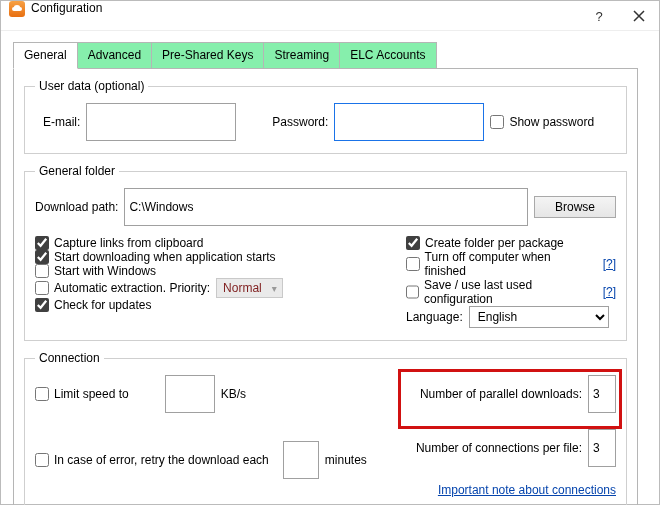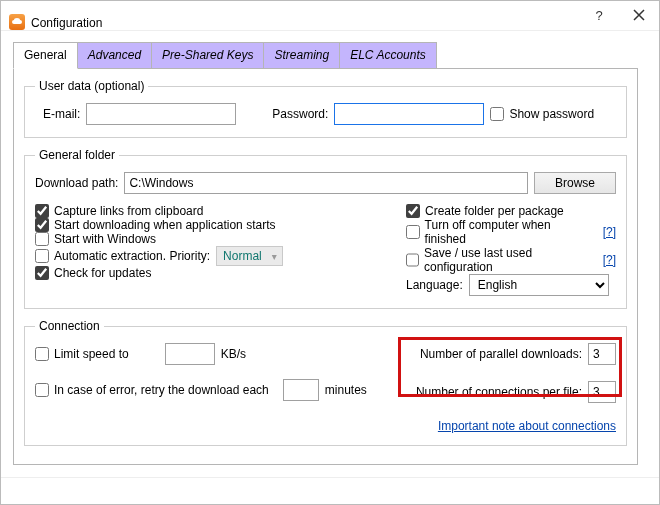--- a/index.html
+++ b/index.html
@@ -1,39 +1,39 @@
 <!DOCTYPE html>
 <html><head>
 <meta charset="utf-8">
 <style>
 * { box-sizing: border-box; font-family: "Segoe UI", Tahoma, sans-serif; font-size: 12px; }
 body { margin: 0; background: #fff; width: 660px; height: 505px; color: #000; }
 .window { width: 660px; height: 505px; border: 1px solid #bbb; background: #fff; display: flex; flex-direction: column; }
-.titlebar { height: 30px; display: flex; align-items: flex-end; padding: 0 0 0 8px; border-bottom: 1px solid #eee; }
+.titlebar { height: 30px; display: flex; align-items: flex-start; padding: 0 0 0 8px; border-bottom: 1px solid #eee; }
 .titlebar .icon { width: 16px; height: 16px; border-radius: 3px; background: linear-gradient(#f7a145,#e86f11); margin-right: 6px; display:flex;align-items:center;justify-content:center;}
 .titlebar .icon svg{width:10px;height:10px;}
 .titlebar .title { flex: 1; }
 .titlebar .ctrl { width: 40px; height: 30px; display: flex; align-items: center; justify-content: center; color: #333; }
 .titlebar .ctrl svg { width: 12px; height: 12px; stroke: #333; stroke-width: 1.5; fill: none; }
 .titlebar .help { font-size: 13px; }
 .body { padding: 10px 21px 12px 12px; flex: 1; display: flex; flex-direction: column; }
 .tabs { display: flex; position: relative; }
 .tab { padding: 5px 10px 6px 10px; border: 1px solid #b5b5b5; background: #fff; margin-right: -1px; position: relative; top: 1px; cursor: default;}
 .tab.active { border-bottom: 1px solid #fff; z-index: 2; background:#fff;}
-.tab:not(.active) { background: #c4b5fd; font-style: italic; }
+.tab:not(.active) { background: #86efac; }
 .tabpanel { border: 1px solid #b5b5b5; padding: 10px 10px 18px 10px; flex: 1; display: flex; flex-direction: column; gap: 10px; }
 fieldset { border: 1px solid #cfcfcf; margin: 0; padding: 10px 10px 12px 10px; }
 legend { padding: 0 4px; }
 .row { display: flex; align-items: center; gap: 6px; }
-input[type=text], input[type=password] { border: 1px solid #a0a0a0; height: 22px; padding: 0 4px; background: #fff; }
+input[type=text], input[type=password] { border: 1px solid #a0a0a0; height: 38px; padding: 0 4px; background: #fff; }
 .pwfield { border-color: #1a73e8 !important; }
 input[type=checkbox]{ width:14px; height:14px; accent-color:#404040; margin:0 5px 0 0;}
 .btn { background: linear-gradient(#f4f4f4,#e6e6e6); border: 1px solid #a9a9a9; padding: 3px 20px; min-width:72px; cursor:default;}
 select, .select-like { border: 1px solid #a0a0a0; height: 22px; background:#fff; }
-.select-disabled { border:1px solid #c9c9c9; background:#eaeaea; color:#0f766e; padding:0 20px 0 6px; height:20px; display:inline-flex; align-items:center; position:relative; min-width:56px;}
+.select-disabled { border:1px solid #c9c9c9; background:#eaeaea; color:#7f1d1d; padding:0 20px 0 6px; height:20px; display:inline-flex; align-items:center; position:relative; min-width:56px;}
 .select-disabled::after{content:"▾"; position:absolute; right:5px; font-size:10px; color:#999;}
 .cols { display: flex; gap: 20px; }
 .col { flex: 1; display: flex; flex-direction: column; }
 .link { color: #0645ad; text-decoration: underline; cursor: pointer; }
 .help-q { color:#0645ad; text-decoration:underline; margin-left:6px; cursor:pointer;}
 .disabled-input{ border:1px solid #c9c9c9; background:#eaeaea; height:20px; }
 .highlight-box{ border:3px solid #d11111; padding:6px 8px; position:absolute; }
 .connection-area{ position:relative; }
 .footer { display:flex; padding:12px 14px 14px 14px; border-top:1px solid #eee; justify-content:space-between; }
 .lang-select{ min-width:140px; padding:0 4px;}
@@ -146,21 +146,21 @@
               </select>
             </div>
           </div>
         </div>
       </fieldset>
 
       <fieldset class="connection-area">
         <legend>Connection</legend>
 
         <div class="cols">
-          <div class="col" style="gap:14px">
+          <div class="col" style="gap:28px">
             <div class="row">
               <label class="cb">
                   <input type="checkbox" style="">
                   <span>Limit speed to</span>
                 </label>
               <input type="text" class="disabled-input" style="width: 50px; margin-left: 30px;" disabled="">
               <span>KB/s</span>
             </div>
             <div class="row">
               <label class="cb">

